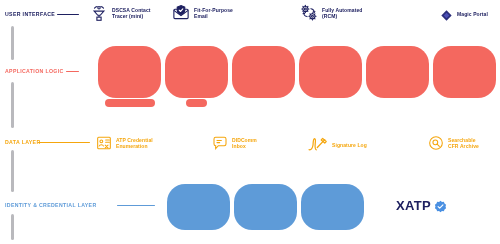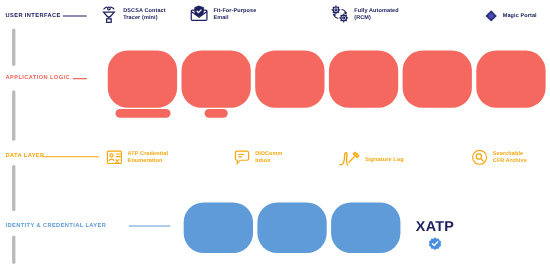--- a/index.html
+++ b/index.html
@@ -236,21 +236,21 @@
       </svg>
     </span>
     <span class="dl-text">Searchable
 CFR Archive</span>
   </div>
 
   <div class="bpill" style="left:167px; top:184px; width:63px; height:46px;"></div>
   <div class="bpill" style="left:234px; top:184px; width:63px; height:46px;"></div>
   <div class="bpill" style="left:301px; top:184px; width:63px; height:46px;"></div>
 
-  <div class="brand" style="left:378px; top:199px;flex-direction:column;">
+  <div class="brand" style="left:396px; top:199px;">
     <span class="brand-text">XATP</span>
     <span class="brand-badge">
       <svg viewBox="0 0 24 24" width="13" height="13">
         <path d="M12 1.4 L14.7 3.6 L18.2 3.3 L19.4 6.6 L22.3 8.6 L21.3 12 L22.3 15.4 L19.4 17.4 L18.2 20.7 L14.7 20.4 L12 22.6 L9.3 20.4 L5.8 20.7 L4.6 17.4 L1.7 15.4 L2.7 12 L1.7 8.6 L4.6 6.6 L5.8 3.3 L9.3 3.6 Z" fill="#4a90e2"></path>
         <path d="M7.6 12.2 L10.6 15.1 L16.5 8.9" fill="none" stroke="#ffffff" stroke-width="2.1" stroke-linecap="round" stroke-linejoin="round"></path>
       </svg>
     </span>
   </div>
 
 </div>

